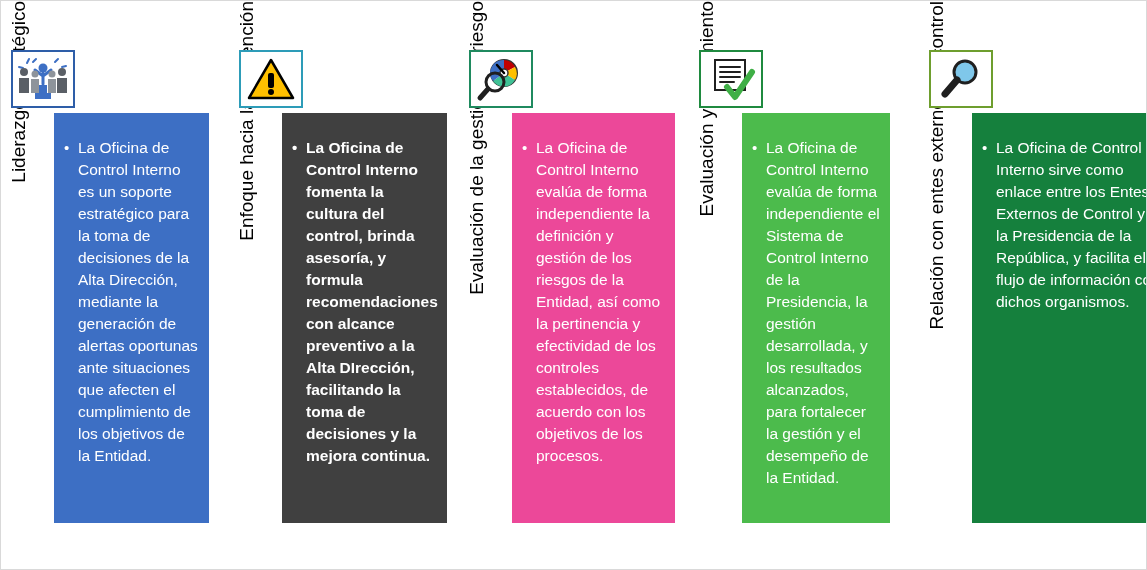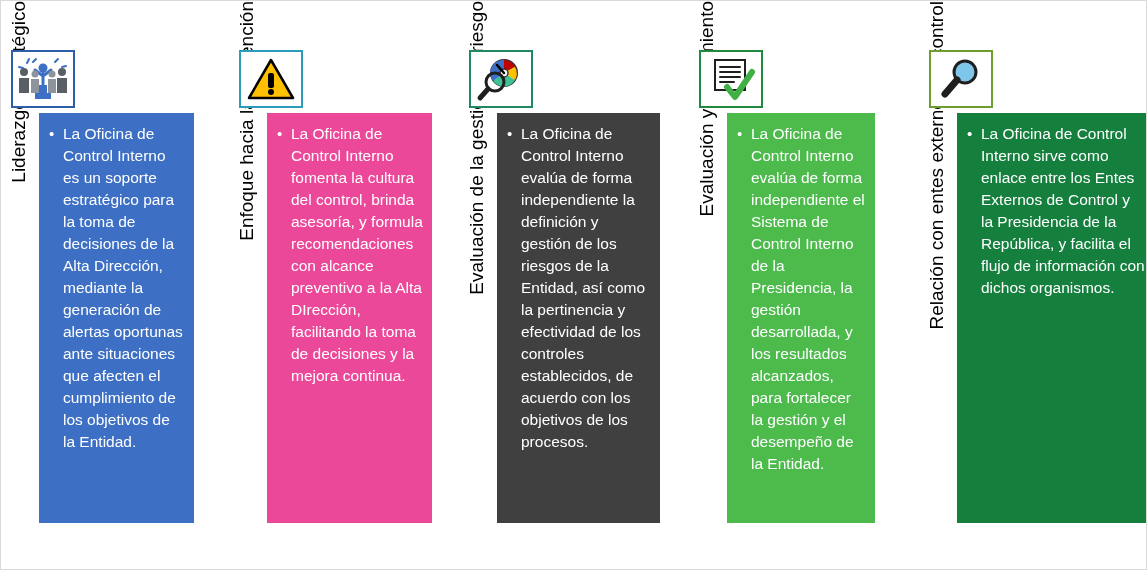--- a/index.html
+++ b/index.html
@@ -39,25 +39,25 @@
     transform: rotate(180deg);
     font-size: 19px;
     color: #000000;
     white-space: nowrap;
     line-height: 1;
     padding-top: 2px;
   }
   .bar {
     position: absolute;
     top: 112px;
-    left: 38px;
+    left: 53px;
     width: 155px;
     height: 410px;
     box-sizing: border-box;
-    padding: 10px 8px 8px 10px;
+    padding: 24px 8px 8px 10px;
   }
   .bartext {
     font-size: 15.5px;
     line-height: 1.42;
     color: #ffffff;
     margin: 0;
     padding-left: 14px;
     position: relative;
   }
   .bartext::before {
@@ -111,37 +111,37 @@
         <circle cx="37" cy="19" r="3.5" fill="#8E949B"></circle>
         <path d="M33 24 h8 v14 h-8 z" fill="#8E949B"></path>
       </svg>
     </div>
   </div>
 
   <div class="pillar" style="left:228px;">
     <div class="vlabel">
       <span>Enfoque hacia la prevención</span>
     </div>
-    <div class="bar" style="background:#ec4899; width:165px;">
+    <div class="bar" style="background:#404040; width:165px;font-weight:bold;">
       <p class="bartext">La Oficina de Control Interno fomenta la cultura del control, brinda asesoría, y formula recomendaciones con alcance preventivo a la Alta DIrección, facilitando la toma de decisiones y la mejora continua.</p>
     </div>
     <div class="iconbox" style="border:2px solid #2D9CB8;">
       <svg width="50" height="46" viewBox="0 0 50 46">
         <path d="M25 4 L47 42 L3 42 Z" fill="#FFC000" stroke="#000000" stroke-width="2.5" stroke-linejoin="round"></path>
         <rect x="22" y="17" width="6" height="15" rx="2" fill="#000000"></rect>
         <circle cx="25" cy="36" r="3" fill="#000000"></circle>
       </svg>
     </div>
   </div>
 
   <div class="pillar" style="left:458px;">
     <div class="vlabel">
       <span>Evaluación de la gestión del riesgo</span>
     </div>
-    <div class="bar" style="background:#404040; width:163px;">
+    <div class="bar" style="background:#ec4899; width:163px;">
       <p class="bartext">La Oficina de Control Interno evalúa de forma independiente la definición y gestión de los riesgos de la Entidad, así como la pertinencia y efectividad de los controles establecidos, de acuerdo con los objetivos de los procesos.</p>
     </div>
     <div class="iconbox" style="border:2px solid #1F8A5F;">
       <svg width="52" height="46" viewBox="0 0 52 46">
         <circle cx="29" cy="17" r="13" fill="#ffffff" stroke="#333333" stroke-width="2"></circle>
         <path d="M29 17 L29 4 A13 13 0 0 1 40 11 Z" fill="#C00000"></path>
         <path d="M29 17 L40 11 A13 13 0 0 1 40 24 Z" fill="#FFC000"></path>
         <path d="M29 17 L40 24 A13 13 0 0 1 18 25 Z" fill="#3FC195"></path>
         <path d="M29 17 L18 25 A13 13 0 0 1 29 4 Z" fill="#3D6FC4"></path>
         <circle cx="29" cy="17" r="4" fill="#ffffff" stroke="#333333" stroke-width="1.5"></circle>

